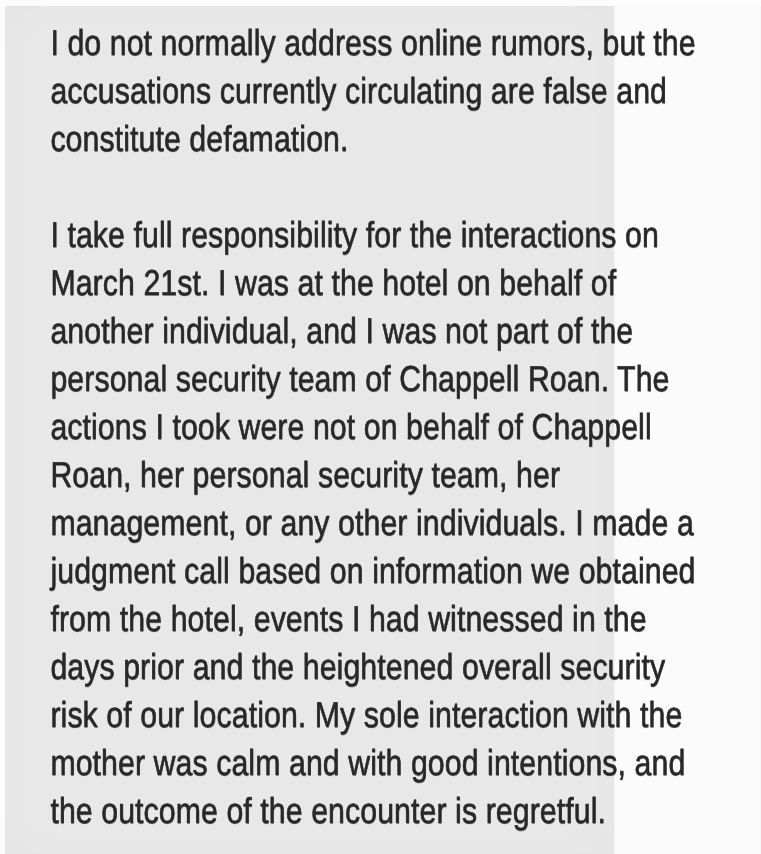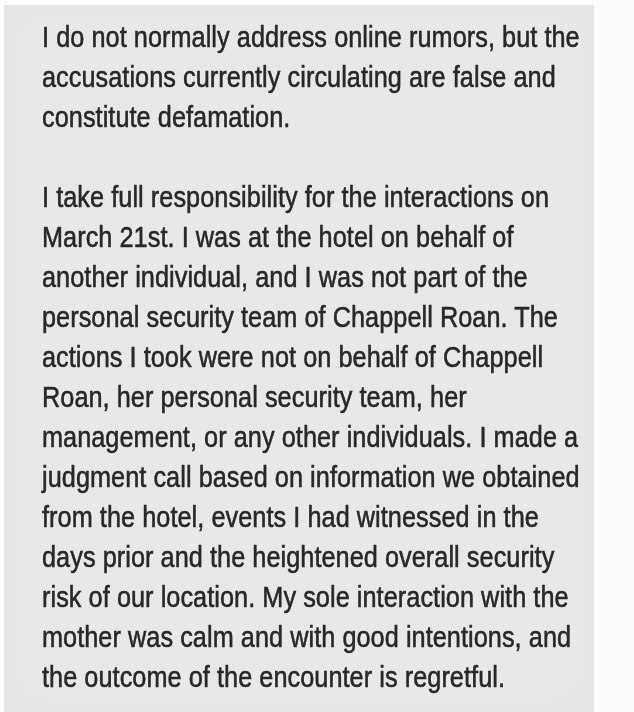--- a/index.html
+++ b/index.html
@@ -10,21 +10,21 @@
     width: 634px;
     height: 712px;
     overflow: hidden;
     background: #fbfbfb; 
     font-family: "Liberation Sans", "DejaVu Sans", sans-serif;
   }
   .canvas {
     position: absolute;
     left: 4px;
     top: 5px;
-    width: 590px;
+    width: 508px;
     height: 707px;
     background: #e9e8e8;
     box-shadow: inset 0 0 40px rgba(0,0,0,0.015);
   }
   .edge-top {
     position: absolute;
     left: 0; top: 0;
     width: 634px; height: 5px;
     background: #fcfcfc;
   }

